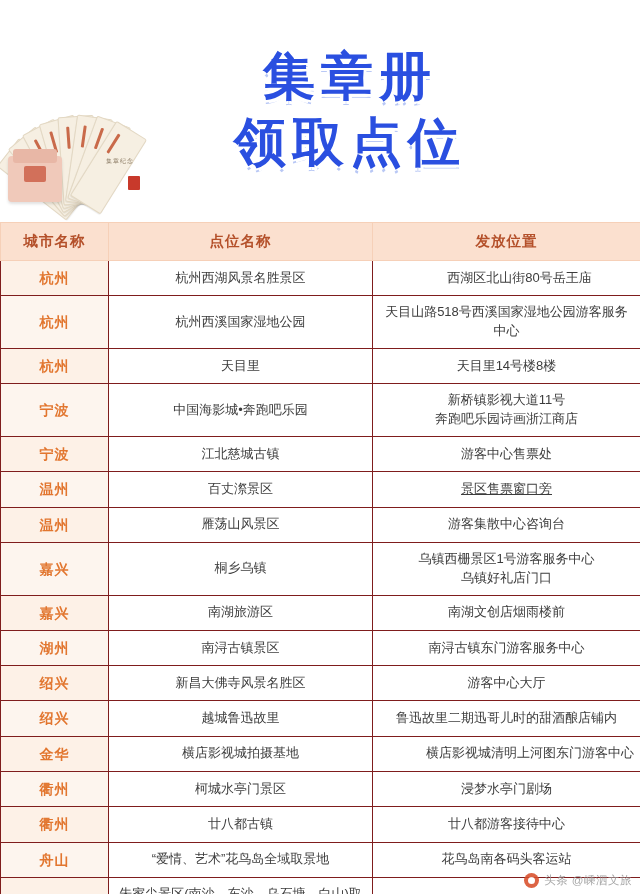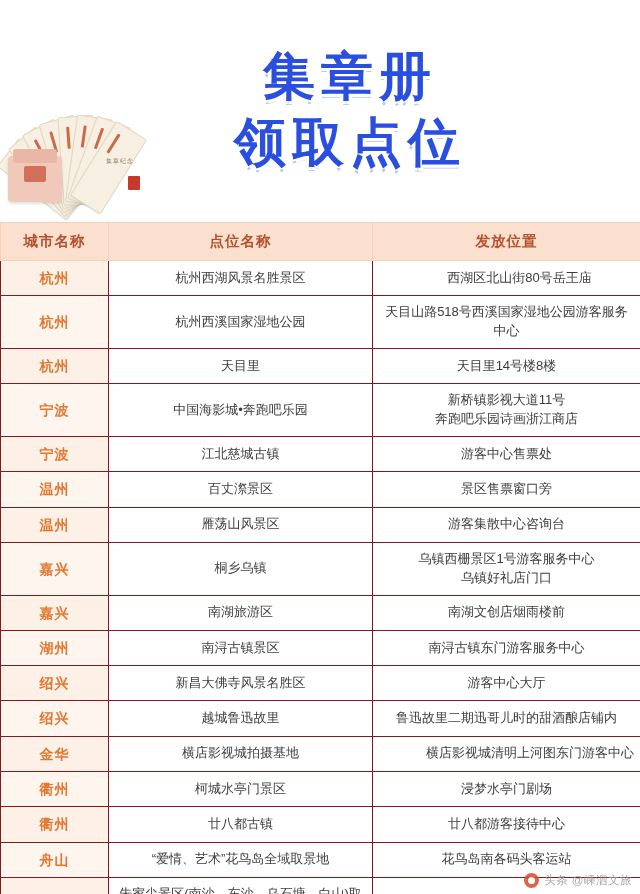--- a/index.html
+++ b/index.html
@@ -294,21 +294,21 @@
 奔跑吧乐园诗画浙江商店</td>
         </tr>
         <tr>
           <td class="city">宁波</td>
           <td>江北慈城古镇</td>
           <td style="white-space: pre-line; margin-top: 27px;">游客中心售票处</td>
         </tr>
         <tr>
           <td class="city">温州</td>
           <td>百丈漈景区</td>
-          <td style="white-space: pre-line;">景区售票窗口旁</td>
+          <td style="white-space: pre-line; text-decoration: underline;">景区售票窗口旁</td>
         </tr>
         <tr>
           <td class="city">温州</td>
           <td>雁荡山风景区</td>
           <td style="white-space: pre-line;">游客集散中心咨询台</td>
         </tr>
         <tr>
           <td class="city">嘉兴</td>
           <td>桐乡乌镇</td>
           <td style="white-space: pre-line;">乌镇西栅景区1号游客服务中心

